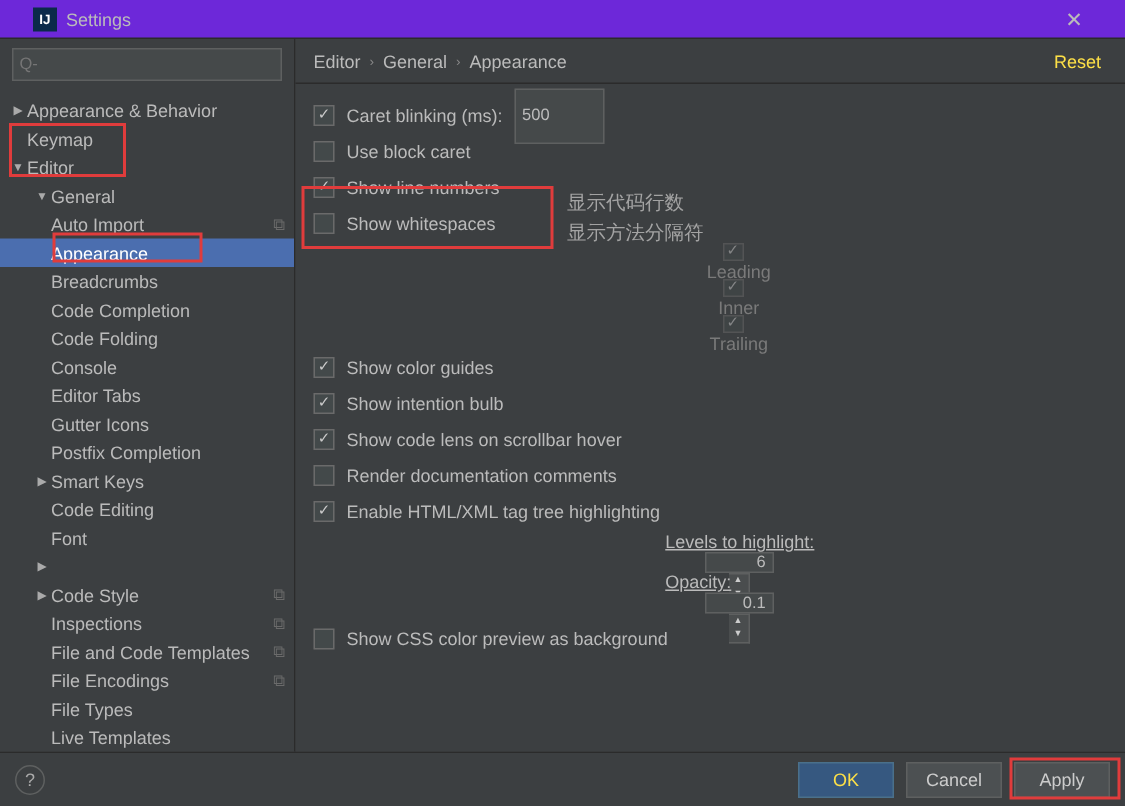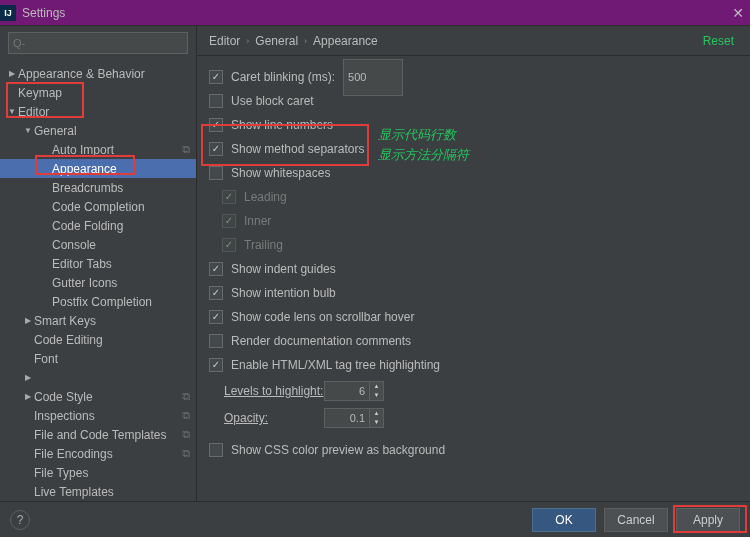--- a/index.html
+++ b/index.html
@@ -1,69 +1,69 @@
 <!DOCTYPE html>
 <html><head>
 <meta charset="utf-8">
 <style>
   * { box-sizing: border-box; margin: 0; padding: 0; font-family: "Segoe UI", Arial, sans-serif; }
   body { width: 750px; height: 537px; background: #3c3f41; color: #bbbbbb; font-size: 12px; overflow: hidden; position: relative; }
 
   
-  .titlebar { height: 26px; background: #701a75; border-bottom: 1px solid #2b2b2b; display: flex; align-items: center; padding: 0 0; }
+  .titlebar { height: 26px; background: #6d28d9; border-bottom: 1px solid #2b2b2b; display: flex; align-items: center; padding: 0 22px; }
   .titlebar .appicon { width: 16px; height: 16px; background: #0b2a4a; color: #fff; font-size: 9px; text-align: center; line-height: 16px; font-weight: bold; margin-right: 6px; }
   .titlebar .title { flex: 1; color: #bbbbbb; }
   .titlebar .closebtn { width: 24px; text-align: center; color: #bbbbbb; cursor: pointer; font-size: 14px; }
 
   .body { display: flex; height: 475px; }
 
   
   .sidebar { width: 197px; background: #3c3f41; border-right: 1px solid #2b2b2b; display: flex; flex-direction: column; }
   .searchwrap { padding: 6px 8px; }
   .search { width: 100%; height: 22px; background: #45494a; border: 1px solid #5e6060; color: #aaa; padding: 0 4px; font-size: 11px; }
   .tree { flex: 1; overflow: hidden; padding-top: 4px; position: relative; }
   .tnode { display: flex; align-items: center; height: 19px; padding-right: 6px; cursor: pointer; white-space: nowrap; }
   .tnode.sel { background: #4b6eaf; color: #fff; }
   .tnode .arrow { width: 12px; text-align: center; font-size: 8px; color: #aaa; }
   .tnode .label { flex: 1; }
   .tnode .badge { color: #6a6a6a; font-size: 11px; }
   .d0 { padding-left: 6px; }
   .d1 { padding-left: 22px; }
-  .d2 { padding-left: 40px; }
+  .d2 { padding-left: 22px; }
 
   
   .main { flex: 1; display: flex; flex-direction: column; background: #3c3f41; }
   .bc { height: 30px; display: flex; align-items: center; padding: 0 12px; border-bottom: 1px solid #2b2b2b; font-size: 12px; }
   .bc .sep { margin: 0 6px; color: #888; font-size: 9px; }
-  .bc .reset { position: absolute; right: 16px; color: #22c55e; cursor: pointer; }
+  .bc .reset { position: absolute; right: 16px; color: #fde047; cursor: pointer; }
   .content { flex: 1; padding: 10px 0 10px 12px; overflow: hidden; position: relative; }
   .row { display: flex; align-items: center; height: 22px; margin-bottom: 2px; }
   .cb { width: 14px; height: 14px; border: 1px solid #6a6a6a; background: #43494a; margin-right: 8px; display: flex; align-items: center; justify-content: center; cursor: pointer; }
   .cb.checked::after { content: "✓"; color: #ccc; font-size: 10px; line-height: 1; }
   .cb.disabled { opacity: 0.5; cursor: default; }
   .row .lab { color: #bbb; }
   .row .lab.dim { color: #7a7a7a; }
-  .sub { margin-left: 13px; }
+  .sub { margin-left: 26px; flex-direction: column; }
   .numinput { width: 60px; height: 37px; background: #45494a; border: 1px solid #5e6060; color: #bbb; padding: 0 4px; font-size: 11px; margin-left: 8px; }
   .stepper { width: 46px; height: 20px; background: #45494a; border: 1px solid #5e6060; color: #bbb; text-align: right; padding: 0 4px; font-size: 11px; }
   .stepbtns { width: 14px; height: 20px; border: 1px solid #5e6060; border-left: none; background: #4a4d4e; display: flex; flex-direction: column; }
   .stepbtns div { flex: 1; font-size: 6px; text-align: center; line-height: 9px; color: #ccc; cursor: pointer; }
   .fieldrow { display: flex; align-items: center; height: 26px; margin-top: 1px; }
   .fieldrow .flab { width: 100px; margin-left: 2px; text-decoration: underline; }
 
   
   .footer { height: 36px; border-top: 1px solid #2b2b2b; display: flex; align-items: center; padding: 0 10px; }
   .helpbtn { width: 20px; height: 20px; border: 1px solid #5e6060; border-radius: 10px; text-align: center; line-height: 18px; color: #aaa; cursor: pointer; }
   .spacer { flex: 1; }
   .btn { min-width: 64px; height: 24px; background: #4c5052; border: 1px solid #5e6060; color: #ccc; margin-left: 8px; cursor: pointer; font-size: 12px; }
-  .btn.primary { background: #365880; border-color: #4a708b; color: #ffffff; }
+  .btn.primary { background: #365880; border-color: #4a708b; color: #fde047; }
 
   
   .hl { position: absolute; border: 2px solid #e03c3c; pointer-events: none; }
-  .ann { position: absolute; color: #22c55e; font-size: 13px; font-weight: 500; pointer-events: none; font-style: italic; }
+  .ann { position: absolute; color: #a3a3a3; font-size: 13px; font-weight: 500; pointer-events: none; }
 </style>
 </head>
 <body>
 
 <div class="titlebar">
   <div class="appicon">IJ</div>
   <div class="title">Settings</div>
   <div class="closebtn">✕</div>
 </div>
 
@@ -190,42 +190,38 @@
       </div>
       <div class="row">
         <div class="cb"></div>
         <span class="lab">Use block caret</span>
       </div>
       <div class="row">
         <div class="cb checked"></div>
         <span class="lab">Show line numbers</span>
       </div>
       <div class="row">
-        <div class="cb checked"></div>
-        <span class="lab">Show method separators</span>
-      </div>
-      <div class="row">
         <div class="cb"></div>
         <span class="lab">Show whitespaces</span>
       </div>
       <div class="row sub">
         <div class="cb checked disabled"></div>
         <span class="lab dim">Leading</span>
       </div>
       <div class="row sub">
         <div class="cb checked disabled"></div>
         <span class="lab dim">Inner</span>
       </div>
       <div class="row sub">
         <div class="cb checked disabled"></div>
         <span class="lab dim">Trailing</span>
       </div>
       <div class="row">
         <div class="cb checked"></div>
-        <span class="lab">Show indent guides</span>
+        <span class="lab">Show color guides</span>
       </div>
       <div class="row">
         <div class="cb checked"></div>
         <span class="lab">Show intention bulb</span>
       </div>
       <div class="row">
         <div class="cb checked"></div>
         <span class="lab">Show code lens on scrollbar hover</span>
       </div>
       <div class="row">

